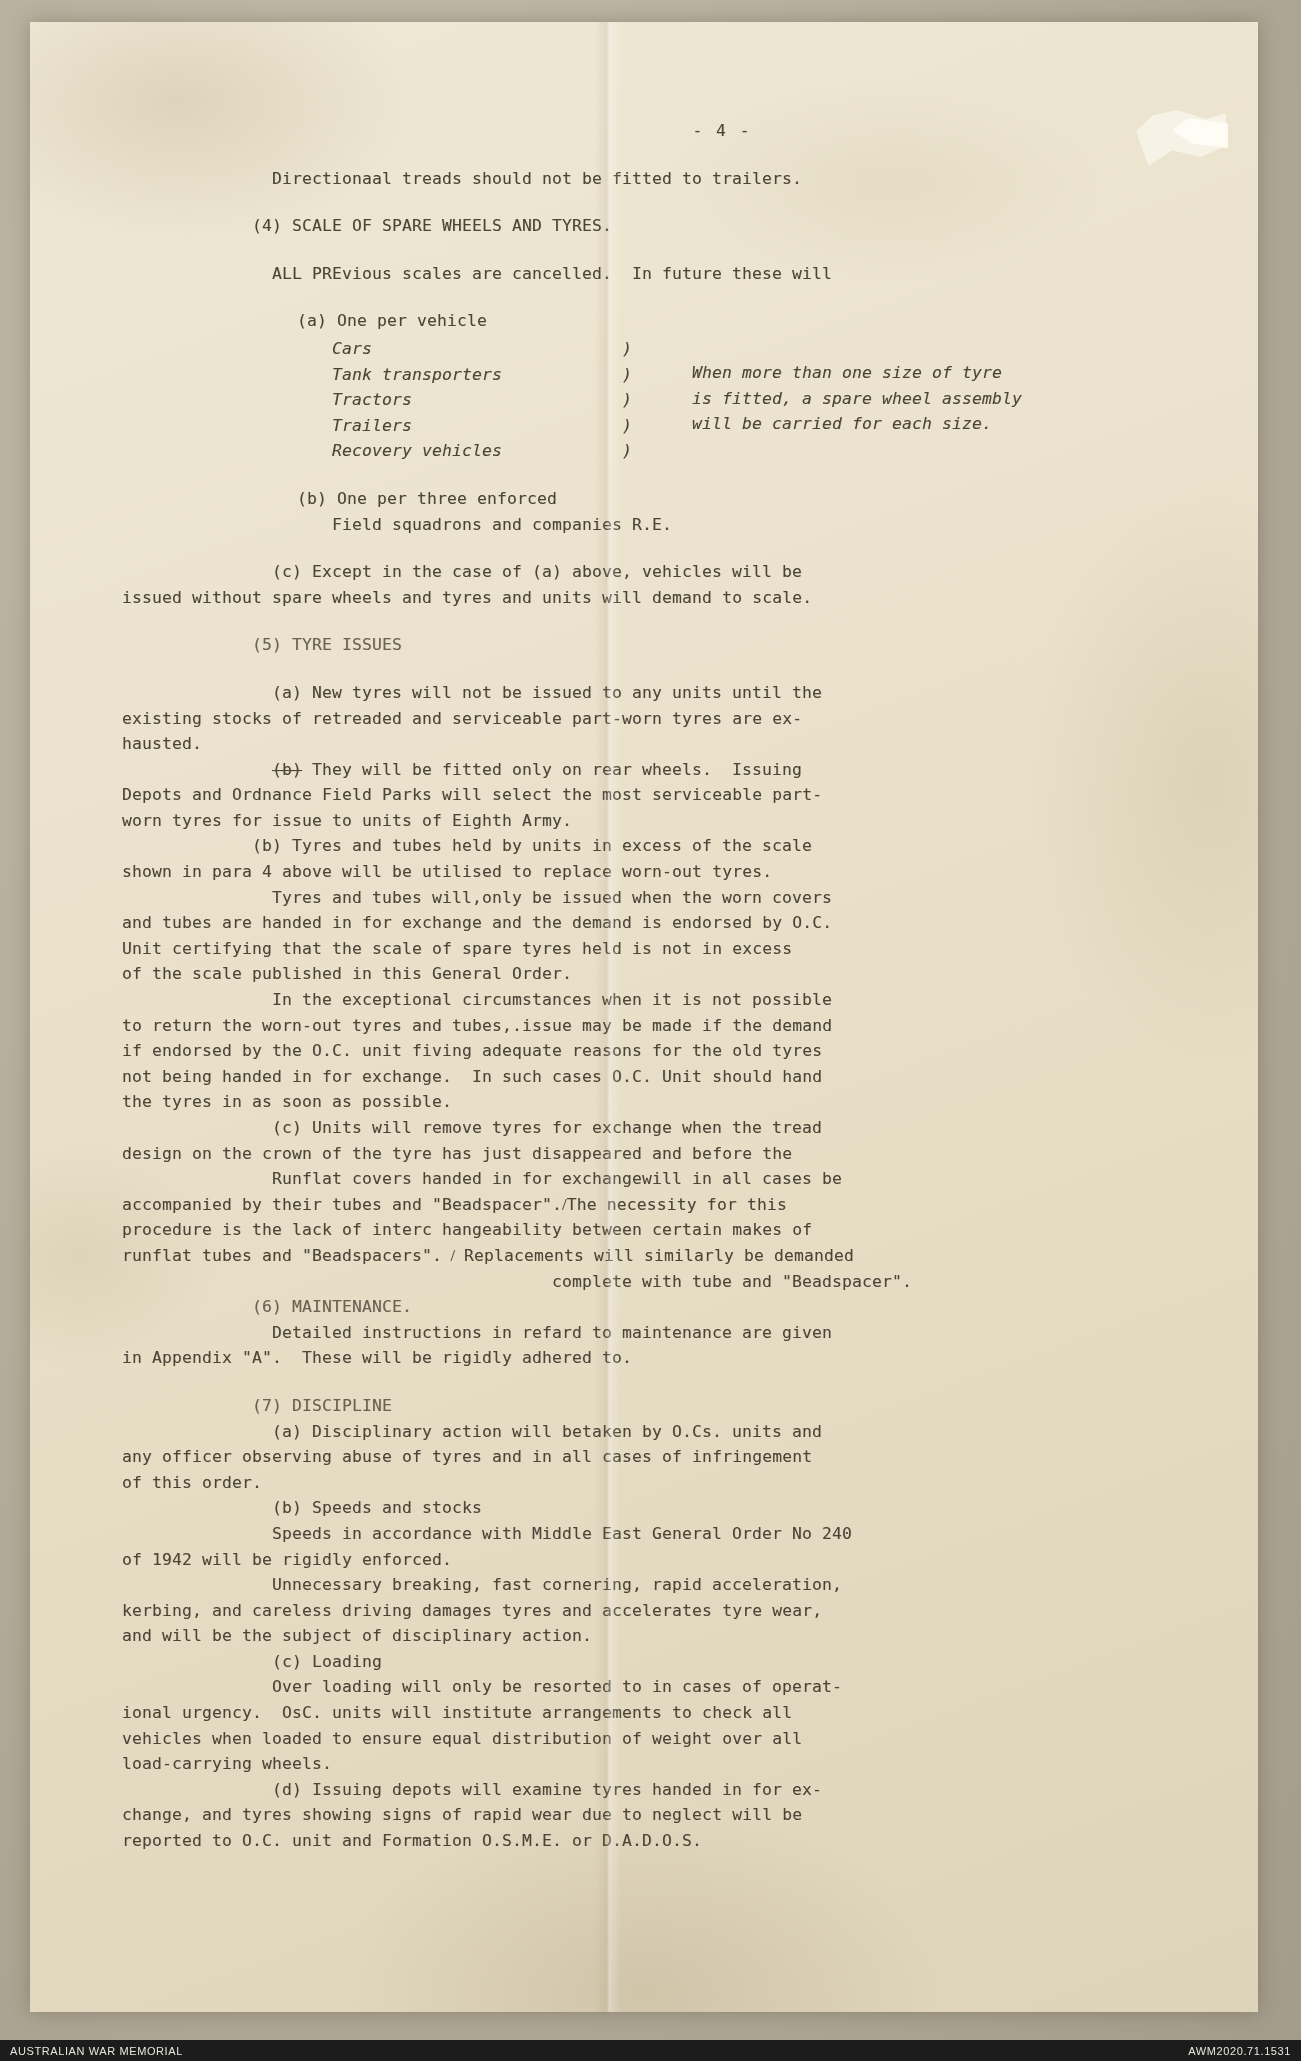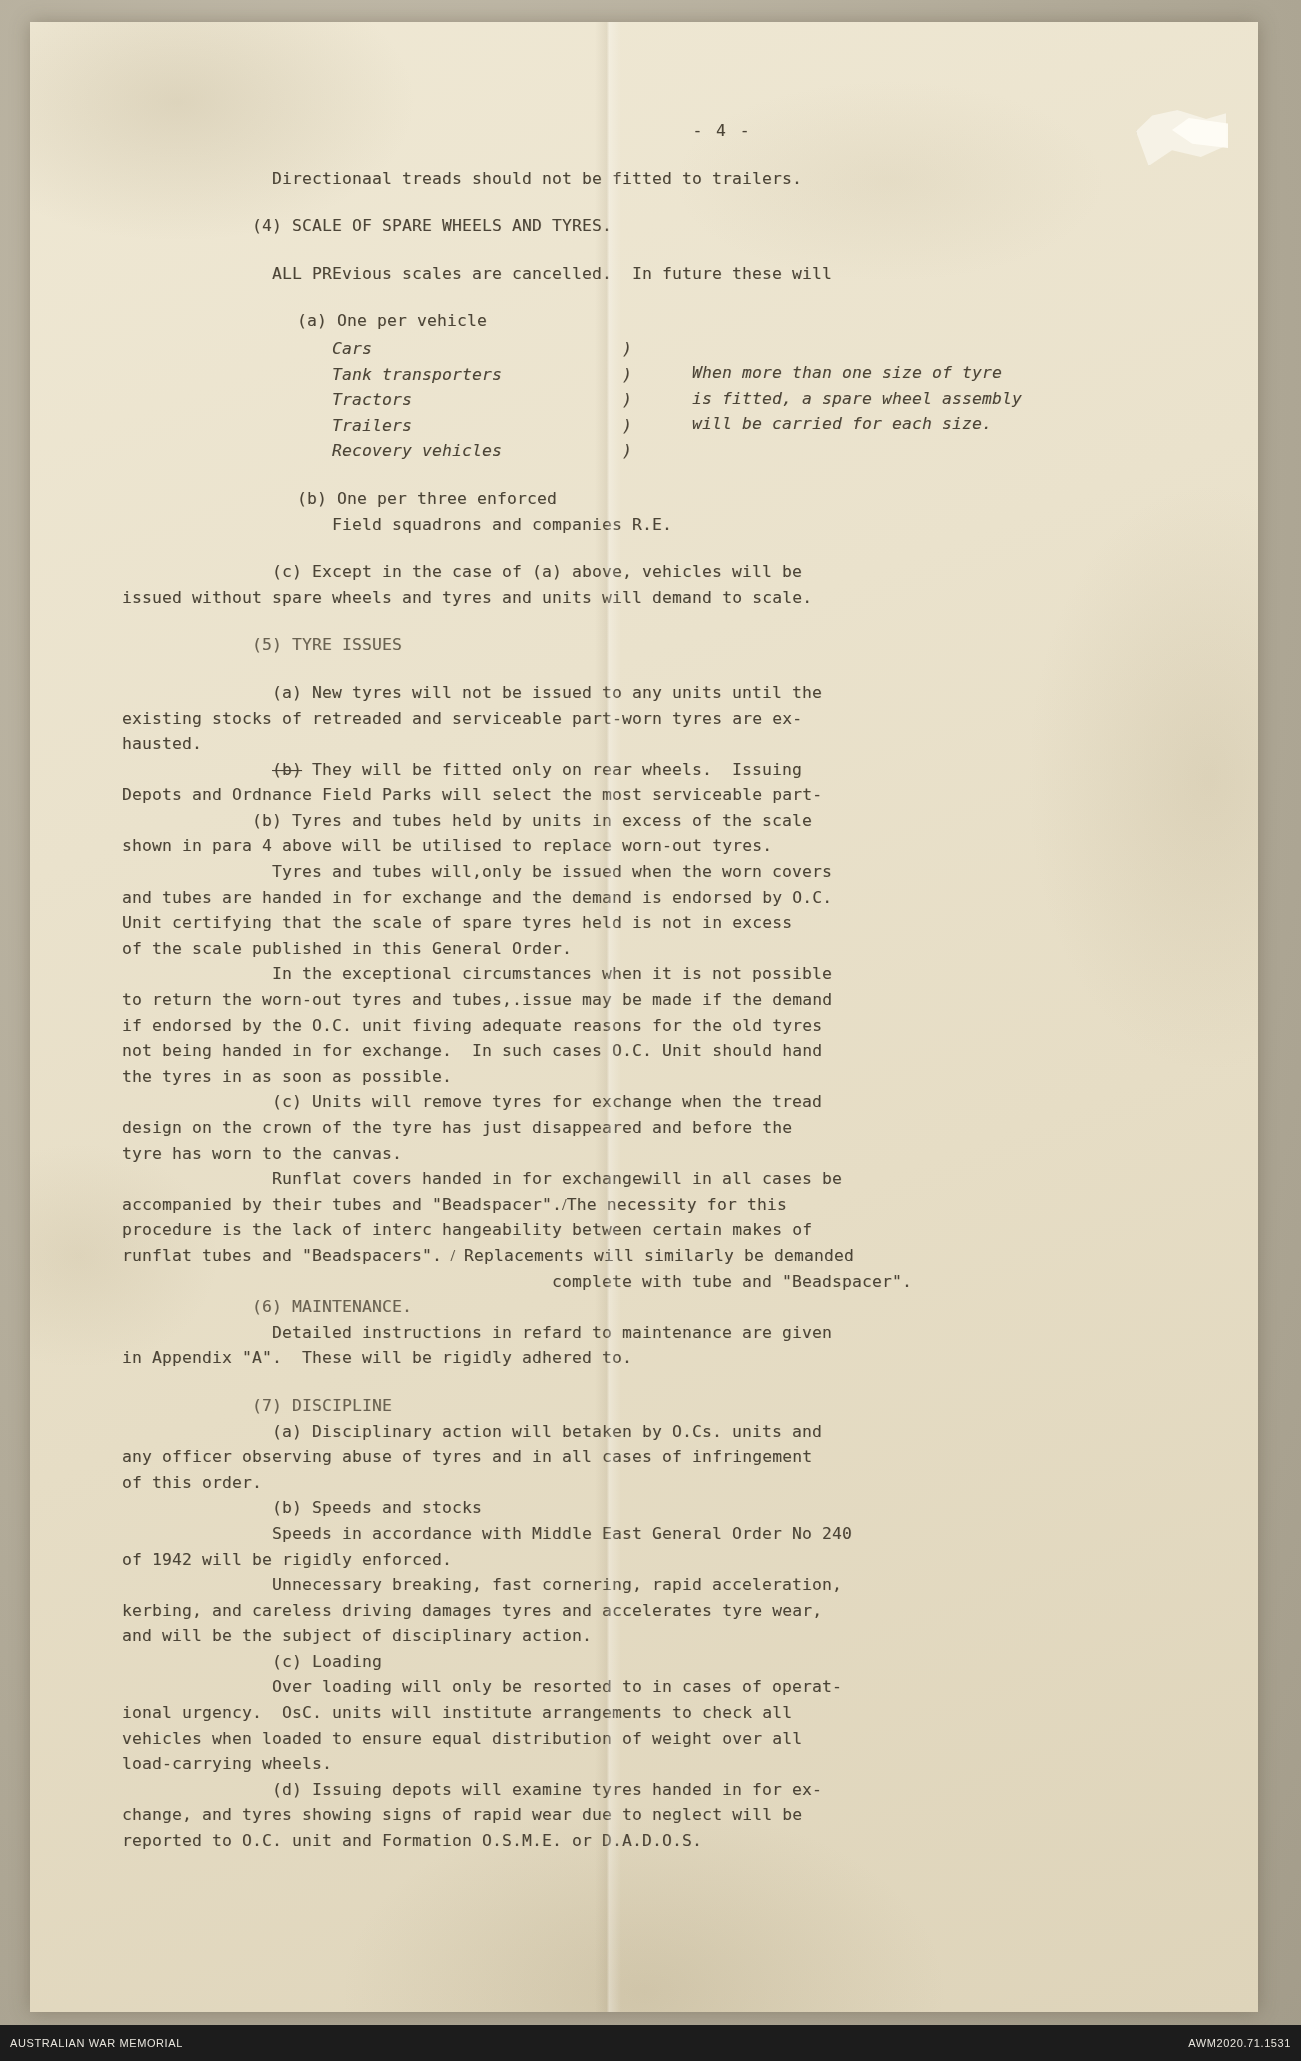--- a/index.html
+++ b/index.html
@@ -125,21 +125,21 @@
 
   
   .slash { font-family: "Liberation Serif", serif; }
 
   
   .footer {
     position: absolute;
     left: 0;
     bottom: 0;
     width: 100%;
-    height: 36px;
+    height: 21px;
     background: #1c1c1c;
     color: #e9e6de;
     font-family: "Liberation Sans", sans-serif;
     font-size: 11px;
     display: flex;
     align-items: center;
     justify-content: space-between;
     padding: 0 10px;
     box-sizing: border-box;
     letter-spacing: 0.6px;
@@ -192,38 +192,38 @@
 
       <p class="ind1 faint">(5) TYRE ISSUES</p>
       <div class="blank"></div>
 
       <p class="ind-first2">(a) New tyres will not be issued to any units until the</p>
       <p>existing stocks of retreaded and serviceable part-worn tyres are ex-</p>
       <p>hausted.</p>
 
       <p class="ind-first2"><span class="strike">(b)</span><span> They will be fitted only on rear wheels.  Issuing</span></p>
       <p>Depots and Ordnance Field Parks will select the most serviceable part-</p>
+      <p>worn tyres for issue to units of Eighth Army.</p>
 
       <p class="ind-first">(b) Tyres and tubes held by units in excess of the scale</p>
       <p>shown in para 4 above will be utilised to replace worn-out tyres.</p>
 
       <p class="ind-first2">Tyres and tubes will,only be issued when the worn covers</p>
       <p>and tubes are handed in for exchange and the demand is endorsed by O.C.</p>
       <p>Unit certifying that the scale of spare tyres held is not in excess</p>
       <p>of the scale published in this General Order.</p>
 
       <p class="ind-first2">In the exceptional circumstances when it is not possible</p>
       <p>to return the worn-out tyres and tubes,.issue may be made if the demand</p>
       <p>if endorsed by the O.C. unit fiving adequate reasons for the old tyres</p>
       <p>not being handed in for exchange.  In such cases O.C. Unit should hand</p>
       <p>the tyres in as soon as possible.</p>
 
       <p class="ind-first2">(c) Units will remove tyres for exchange when the tread</p>
       <p>design on the crown of the tyre has just disappeared and before the</p>
-      <p>tyre has worn to the canvas.</p>
 
       <p class="ind-first2">Runflat covers handed in for exchangewill in all cases be</p>
       <p><span>accompanied by their tubes and "Beadspacer".</span><span class="slash">/</span><span>The necessity for this</span></p>
       <p>procedure is the lack of interc hangeability between certain makes of</p>
       <p><span>runflat tubes and "Beadspacers".</span><span class="slash">  /  </span><span>Replacements will similarly be demanded</span></p>
       <p style="padding-left:430px">complete with tube and "Beadspacer".</p>
 
       <p class="ind1 faint">(6) MAINTENANCE.</p>
       <p class="ind-first2">Detailed instructions in refard to maintenance are given</p>
       <p>in Appendix "A".  These will be rigidly adhered to.</p>

